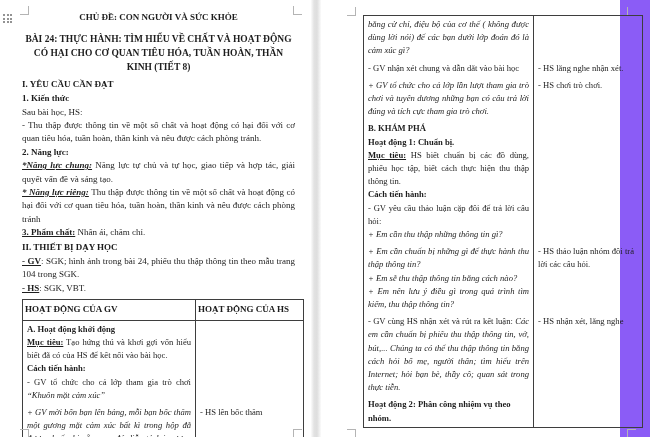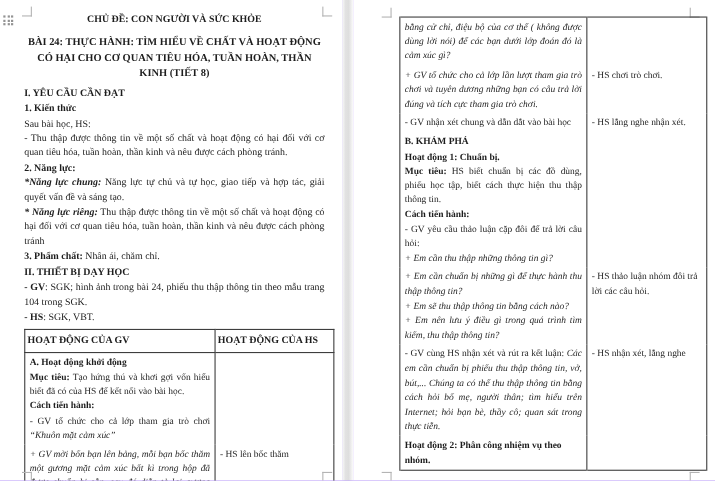--- a/index.html
+++ b/index.html
@@ -5,37 +5,37 @@
   html,body{margin:0;padding:0;background:#ffffff;}
   .canvas{
     position:relative;width:650px;height:437px;overflow:hidden;
     background:#8b5cf6;color:#1d1d1d;
     font-family:"Liberation Serif","DejaVu Serif",serif;
     font-size:9px;line-height:13.4px;
     -webkit-font-smoothing:antialiased;
   }
   .page{position:absolute;top:0;height:437px;background:#ffffff;}
   .page-left{left:0;width:311px;}
-  .page-right{left:321px;width:329px;}
+  .page-right{left:321px;width:299px;}
   .page-gap{
     position:absolute;top:0;left:311px;width:10px;height:437px;
     background:linear-gradient(to right,#fbfbfb,#e2e2e2 30%,#dedede 60%,#fbfbfb);
   }
   .content{padding:11px 8px 0 22px;}
   p{margin:0;}
   .pbody{max-width:273px;}
   .center{text-align:center;}
   .bold{font-weight:bold;}
   .italic{font-style:italic;}
   .just{text-align:justify;}
   .topic{margin-bottom:9px;}
   .lesson-title{font-size:9.5px;line-height:13.8px;margin-bottom:3px;}
   .h1{font-weight:bold;margin:1px 0;}
   .h2{font-weight:bold;}
-  b.lead{font-weight:bold;}
+  b.lead{font-weight:bold;text-decoration:underline;}
   .doc-table{
     border-collapse:collapse;table-layout:fixed;
     border:1px solid #3e3e3e;
   }
   .doc-table th{
     border:1px solid #3e3e3e;font-size:9px;font-weight:bold;
     text-align:left;padding:3px 2px;vertical-align:middle;
   }
   .doc-table td{
     border-left:1px solid #3e3e3e;border-right:1px solid #3e3e3e;
@@ -148,32 +148,32 @@
         </colgroup>
       <tbody>
         <tr>
           <td>
             <p class="just italic">bằng cử chỉ, điệu bộ của cơ thể ( không được dùng lời nói) để các bạn dưới lớp đoán đó là cảm xúc gì?</p>
           </td>
           <td></td>
         </tr>
         <tr>
           <td>
+            <p>- GV nhận xét chung và dẫn dắt vào bài học</p>
+          </td>
+          <td>
+            <p>- HS lắng nghe nhận xét.</p>
+          </td>
+        </tr>
+        <tr>
+          <td>
             <p class="just italic">+ GV tổ chức cho cả lớp lần lượt tham gia trò chơi và tuyên dương những bạn có câu trả lời đúng và tích cực tham gia trò chơi.</p>
           </td>
           <td>
             <p>- HS chơi trò chơi.</p>
-          </td>
-        </tr>
-        <tr>
-          <td>
-            <p>- GV nhận xét chung và dẫn dắt vào bài học</p>
-          </td>
-          <td>
-            <p>- HS lắng nghe nhận xét.</p>
           </td>
         </tr>
         <tr>
           <td>
             <p class="bold">B. KHÁM PHÁ</p>
             <p class="bold">Hoạt động 1: Chuẩn bị.</p>
             <p class="just"><b class="lead">Mục tiêu:</b><span> HS biết chuẩn bị các đồ dùng, phiếu học tập, biết cách thực hiện thu thập thông tin.</span></p>
             <p class="bold">Cách tiến hành:</p>
             <p class="just">- GV yêu cầu thảo luận cặp đôi để trả lời câu hỏi:</p>
             <p class="italic">+ Em cần thu thập những thông tin gì?</p>

